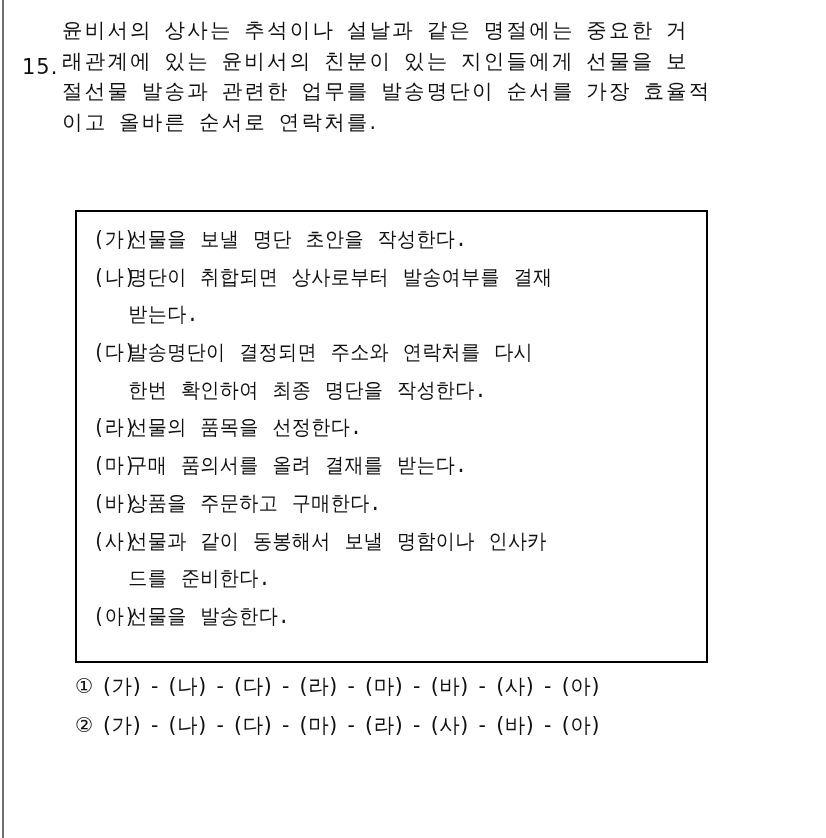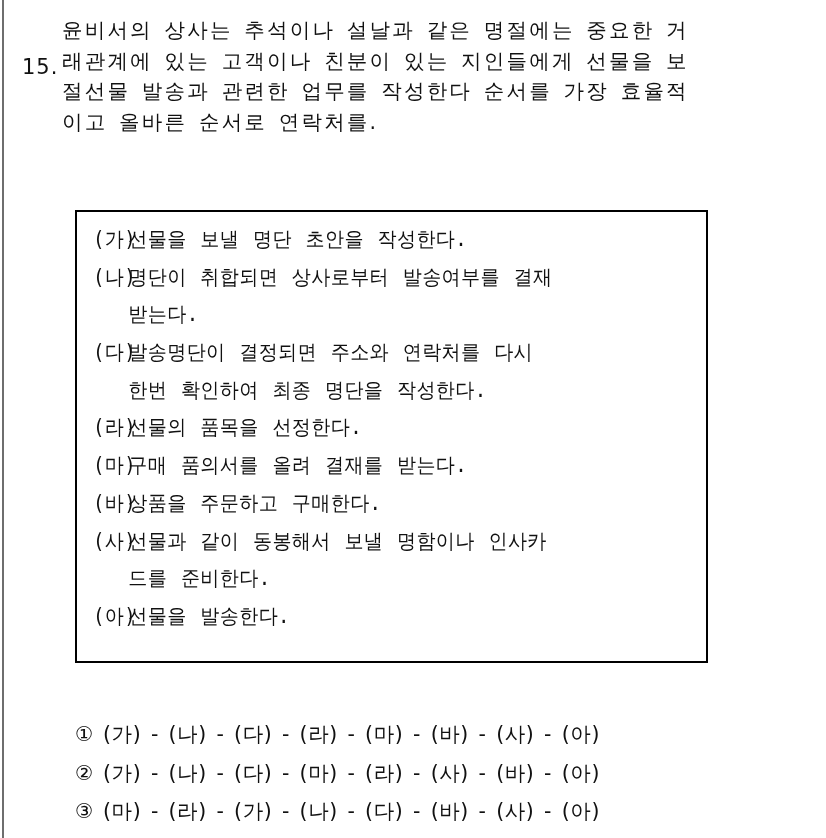--- a/index.html
+++ b/index.html
@@ -82,21 +82,21 @@
   .step-line .marker {
     display: inline-block;
     width: 38px;
   }
   .step-line.cont {
     padding-left: 38px;
   }
   .options {
     position: absolute;
     left: 75px;
-    top: 715px;
+    top: 667px;
     width: 700px;
   }
   .option {
     display: block;
     height: 38.7px;
     line-height: 38.7px;
     font-size: 20.5px;
     white-space: nowrap;
     letter-spacing: 0.6px;
     word-spacing: 2.5px;
@@ -108,22 +108,22 @@
 </style>
 </head>
 <body>
 
 <div class="left-rule"></div>
 
 <div class="question">
   <div class="q-number">15.</div>
   <div class="q-stem">
     <span class="line">윤비서의 상사는 추석이나 설날과 같은 명절에는 중요한 거</span>
-    <span class="line">래관계에 있는 고객이나 친분이 있는 지인들에게 선물을 보</span>
-    <span class="line">절선물 발송과 관련한 업무를 작성한다 순서를 가장 효율적</span>
+    <span class="line">래관계에 있는 윤비서의 친분이 있는 지인들에게 선물을 보</span>
+    <span class="line">절선물 발송과 관련한 업무를 발송명단이 순서를 가장 효율적</span>
     <span class="line">이고 올바른 순서로 연락처를.</span>
   </div>
 </div>
 
 <div class="steps-box">
   <div class="steps-list">
     <span class="step-line"><span class="marker">(가)</span><span>선물을 보낼 명단 초안을 작성한다.</span></span>
 
     <span class="step-line"><span class="marker">(나)</span><span>명단이 취합되면 상사로부터 발송여부를 결재</span></span>
     <span class="step-line cont">받는다.</span>
@@ -140,14 +140,13 @@
     <span class="step-line"><span class="marker">(사)</span><span>선물과 같이 동봉해서 보낼 명함이나 인사카</span></span>
     <span class="step-line cont">드를 준비한다.</span>
 
     <span class="step-line"><span class="marker">(아)</span><span>선물을 발송한다.</span></span>
   </div>
 </div>
 
 <div class="options">
   <span class="option"><span class="num">①</span><span>(가) - (나) - (다) - (라) - (마) - (바) - (사) - (아)</span></span>
   <span class="option"><span class="num">②</span><span>(가) - (나) - (다) - (마) - (라) - (사) - (바) - (아)</span></span>
-  <span class="option"><span class="num">③</span><span>(마) - (라) - (가) - (나) - (다) - (바) - (사) - (아)</span></span>
 </div>
 
 </body></html>

